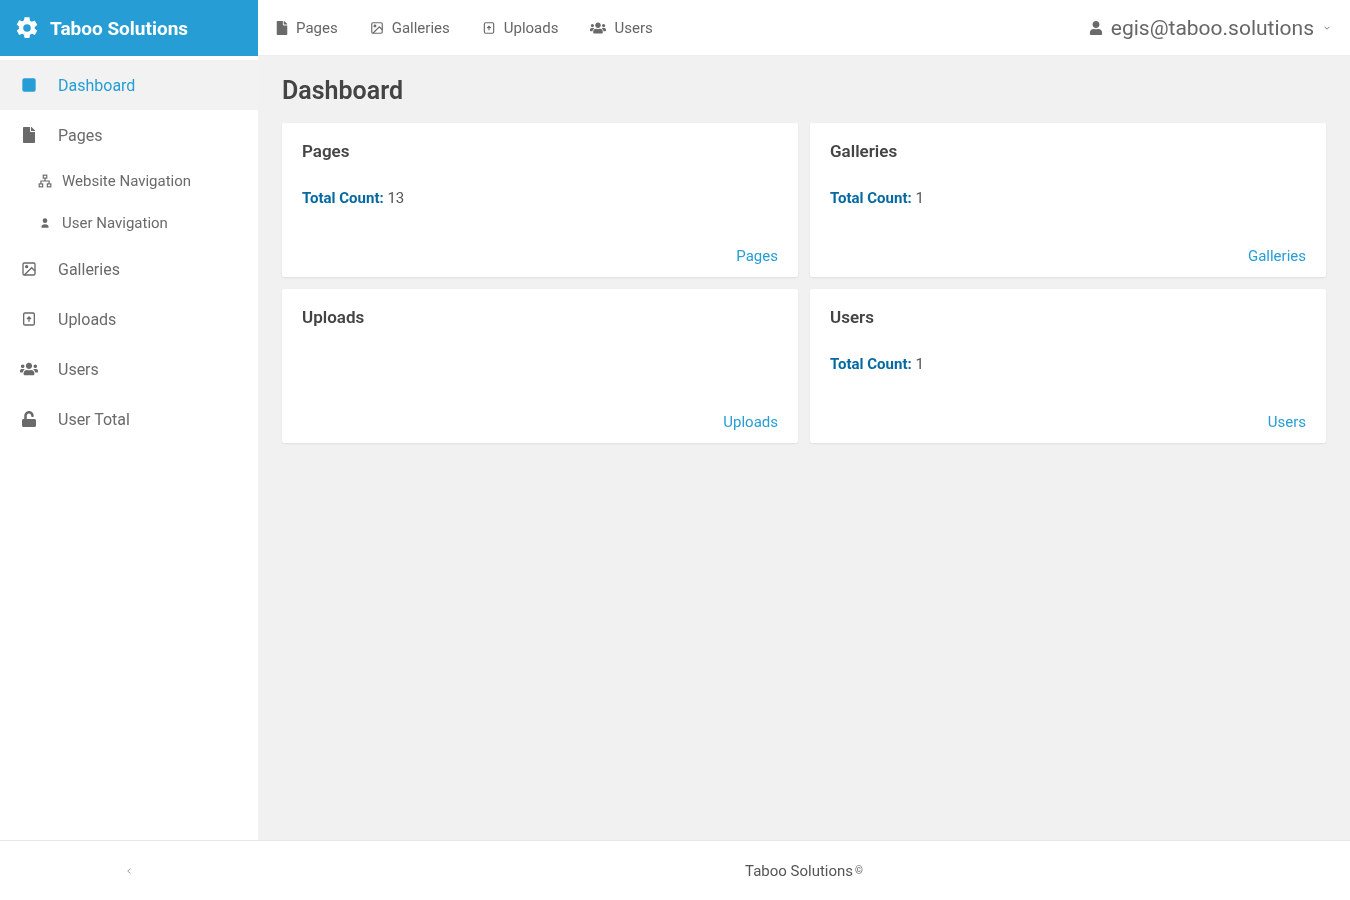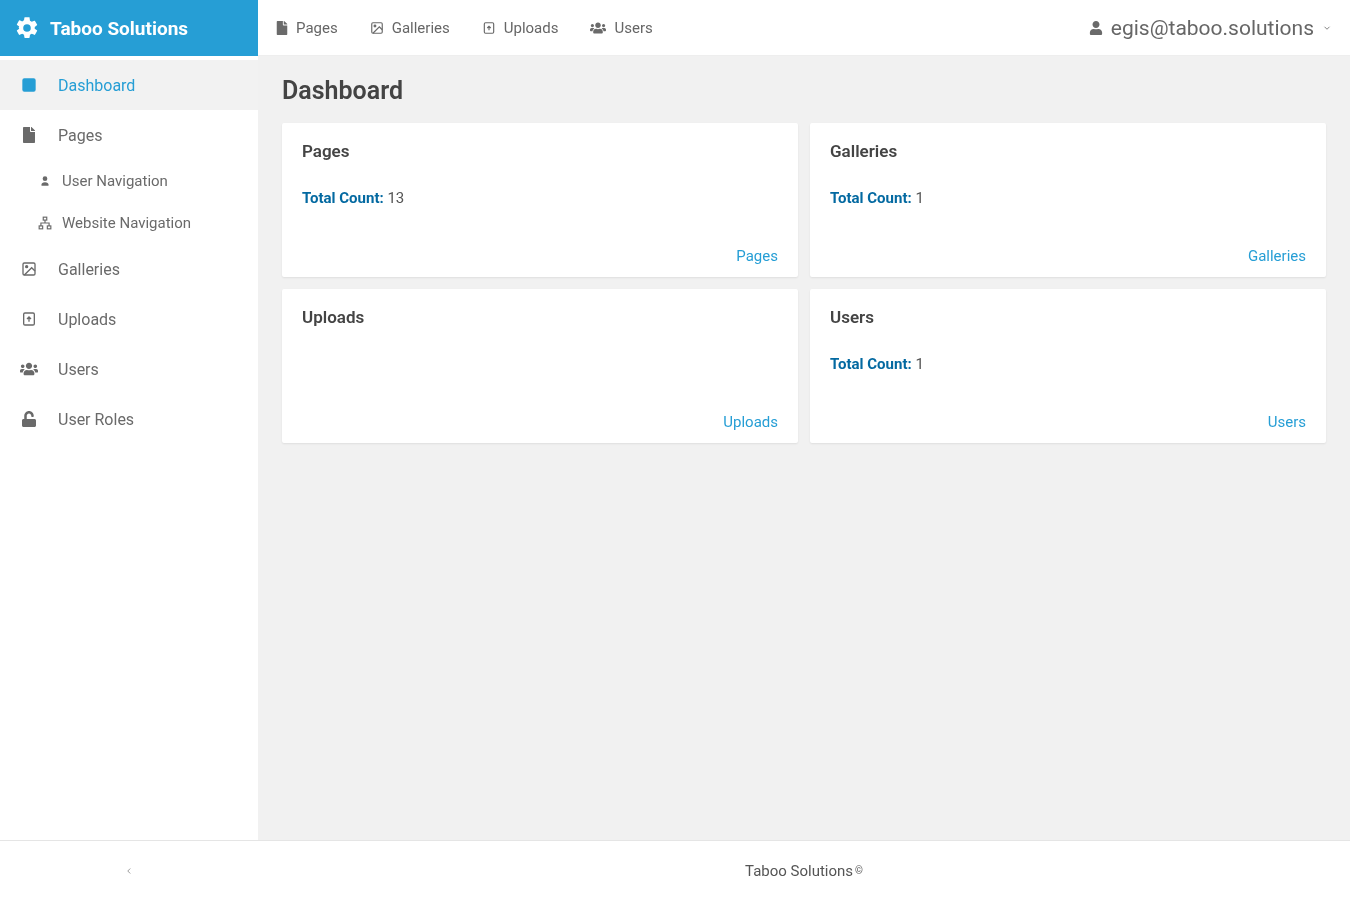--- a/index.html
+++ b/index.html
@@ -222,38 +222,38 @@
               <path d="M224 136V0H24C10.7 0 0 10.7 0 24v464c0 13.3 10.7 24 24 24h336c13.3 0 24-10.7 24-24V160H248c-13.2 0-24-10.8-24-24zM384 121.9V128H256V0h6.1c6.4 0 12.5 2.5 17 7l97.9 98c4.5 4.5 7 10.6 7 16.9z"></path>
             </svg>
         </span>
         <span>Pages</span>
       </div>
 
 
       <div class="subnav">
         <div class="sub-item">
           <span>
-            <svg width="14" height="14" viewBox="0 0 24 24" fill="#6a6a6a">
-                <circle cx="12" cy="8" r="4"></circle>
-                <path d="M12 14c-4 0-6 2-6 4v2h12v-2c0-2-2-4-6-4z"></path>
-              </svg>
-          </span>
-          <span>User Navigation</span>
-        </div>
-        <div class="sub-item">
-          <span>
             <svg width="14" height="14" viewBox="0 0 24 24" fill="none" stroke="#6a6a6a" stroke-width="2">
                 <rect x="9" y="2" width="6" height="5"></rect>
                 <rect x="2" y="17" width="6" height="5"></rect>
                 <rect x="16" y="17" width="6" height="5"></rect>
                 <path d="M12 7v5M12 12H5v5M12 12h7v5"></path>
               </svg>
           </span>
           <span>Website Navigation</span>
         </div>
+        <div class="sub-item">
+          <span>
+            <svg width="14" height="14" viewBox="0 0 24 24" fill="#6a6a6a">
+                <circle cx="12" cy="8" r="4"></circle>
+                <path d="M12 14c-4 0-6 2-6 4v2h12v-2c0-2-2-4-6-4z"></path>
+              </svg>
+          </span>
+          <span>User Navigation</span>
+        </div>
       </div>
 
       <div class="nav-item">
         <span class="nav-icon">
           <svg width="16" height="16" viewBox="0 0 24 24" fill="none" stroke="#6a6a6a" stroke-width="2">
               <rect x="3" y="3" width="18" height="18" rx="2"></rect>
               <circle cx="8.5" cy="8.5" r="1.5" fill="#6a6a6a"></circle>
               <path d="M21 15l-5-5L5 21"></path>
             </svg>
         </span>
@@ -278,21 +278,21 @@
         </span>
         <span>Users</span>
       </div>
 
       <div class="nav-item">
         <span class="nav-icon">
           <svg width="14" height="16" viewBox="0 0 448 512" fill="#6a6a6a">
               <path d="M400 256H152V152.9c0-39.6 31.7-72.5 71.3-72.9 40-.4 72.7 32.1 72.7 72v16c0 13.3 10.7 24 24 24h32c13.3 0 24-10.7 24-24v-16C376 68 307.5-.3 223.5 0 139.5.3 72 69.5 72 153.5V256H48c-26.5 0-48 21.5-48 48v160c0 26.5 21.5 48 48 48h352c26.5 0 48-21.5 48-48V304c0-26.5-21.5-48-48-48z"></path>
             </svg>
         </span>
-        <span>User Roles</span>
+        <span>User Total</span>
       </div>
     </nav>
 
     <div class="sidebar-footer">
       <span>
         <svg width="10" height="14" viewBox="0 0 24 24" fill="none" stroke="#888" stroke-width="2">
             <polyline points="15 18 9 12 15 6"></polyline>
           </svg>
       </span>
     </div>

